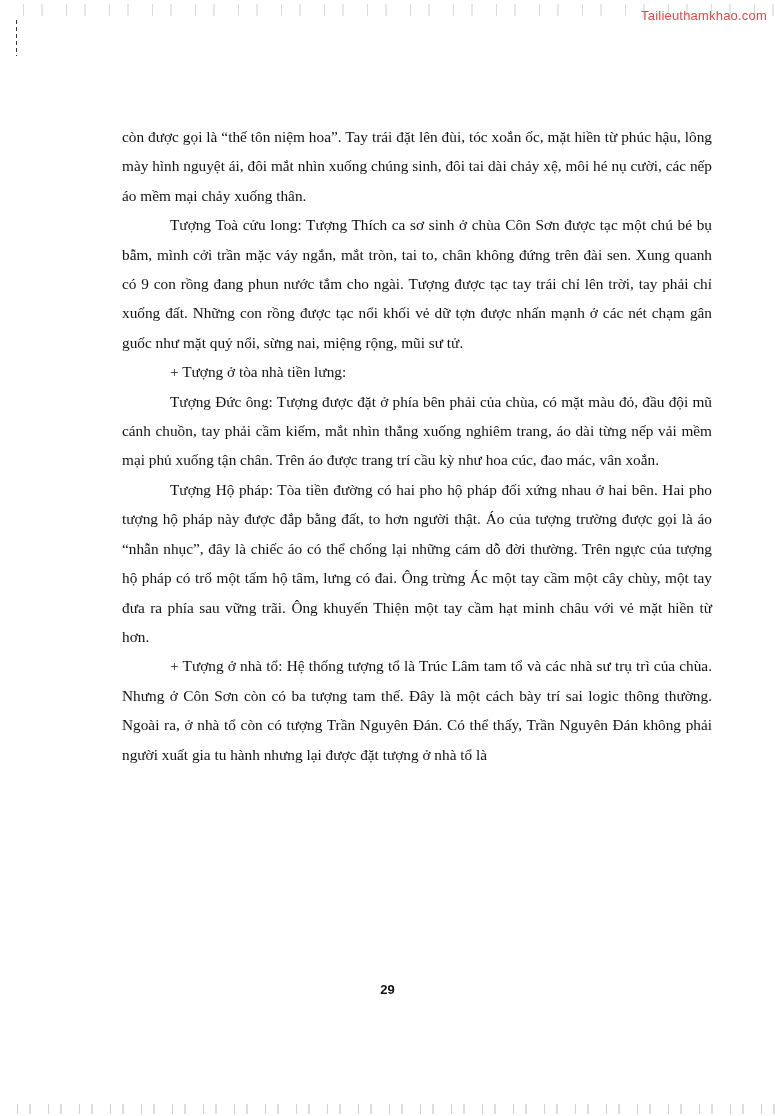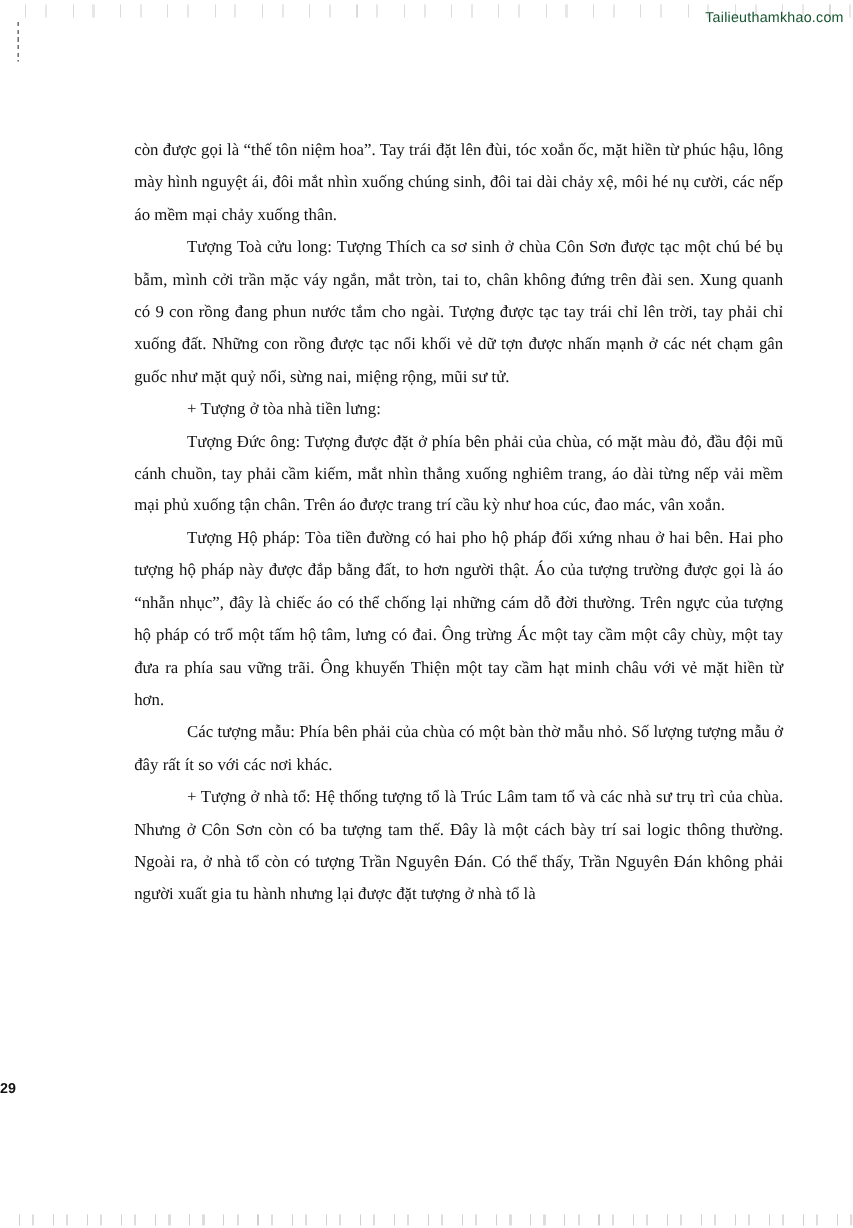--- a/index.html
+++ b/index.html
@@ -4,21 +4,21 @@
   <style>
     html, body { margin: 0; padding: 0; background: #ffffff; }
     body {
       width: 775px; height: 1116px; position: relative; overflow: hidden;
       font-family: "Liberation Serif", "DejaVu Serif", serif;
       color: #111;
     }
     .watermark {
       position: absolute; top: 8px; right: 8px;
       font-family: "Liberation Sans", "DejaVu Sans", sans-serif;
-      font-size: 13px; color: #14532d; letter-spacing: 0.2px;
+      font-size: 13px; color: #ef4444; letter-spacing: 0.2px;
     }
     .scan-top {
       position: absolute; top: 4px; left: 0; width: 775px; height: 12px;
       background-image: repeating-linear-gradient(90deg, transparent 0 23px, #999 23px 24px, transparent 24px 41px, #bbb 41px 43px);
       opacity: 0.35;
     }
     .scan-bottom {
       position: absolute; bottom: 2px; left: 0; width: 775px; height: 10px;
       background-image: repeating-linear-gradient(90deg, transparent 0 17px, #888 17px 18px, transparent 18px 29px, #aaa 29px 31px);
       opacity: 0.4;
@@ -27,36 +27,35 @@
       position: absolute; top: 20px; left: 16px; width: 1px; height: 36px;
       background: repeating-linear-gradient(180deg, #333 0 4px, transparent 4px 7px);
     }
     .content {
       position: absolute; left: 122px; top: 122px; width: 590px;
       font-size: 15.3px; line-height: 29.4px; text-align: justify;
     }
     .content p { margin: 0; text-indent: 48px; }
     .content p.noindent { text-indent: 0; }
     .page-number {
-      position: absolute; top: 982px; left: 0; width: 775px; text-align: left;
+      position: absolute; top: 982px; left: 0; width: 775px; text-align: center;
       font-family: "Liberation Sans", "DejaVu Sans", sans-serif;
       font-weight: bold; font-size: 13px;
     }
   </style>
 </head>
 <body>
 
 <div class="scan-top"></div>
 <div class="scan-left"></div>
 <div class="watermark">Tailieuthamkhao.com</div>
 
 <div class="content">
   <p class="noindent">còn được gọi là “thế tôn niệm hoa”. Tay trái đặt lên đùi, tóc xoắn ốc, mặt hiền từ phúc hậu, lông mày hình nguyệt ái, đôi mắt nhìn xuống chúng sinh, đôi tai dài chảy xệ, môi hé nụ cười, các nếp áo mềm mại chảy xuống thân.</p>
   <p>Tượng Toà cửu long: Tượng Thích ca sơ sinh ở chùa Côn Sơn được tạc một chú bé bụ bẫm, mình cởi trần mặc váy ngắn, mắt tròn, tai to, chân không đứng trên đài sen. Xung quanh có 9 con rồng đang phun nước tắm cho ngài. Tượng được tạc tay trái chỉ lên trời, tay phải chỉ xuống đất. Những con rồng được tạc nổi khối vẻ dữ tợn được nhấn mạnh ở các nét chạm gân guốc như mặt quỷ nổi, sừng nai, miệng rộng, mũi sư tử.</p>
   <p>+ Tượng ở tòa nhà tiền lưng:</p>
   <p>Tượng Đức ông: Tượng được đặt ở phía bên phải của chùa, có mặt màu đỏ, đầu đội mũ cánh chuồn, tay phải cầm kiếm, mắt nhìn thẳng xuống nghiêm trang, áo dài từng nếp vải mềm mại phủ xuống tận chân. Trên áo được trang trí cầu kỳ như hoa cúc, đao mác, vân xoắn.</p>
   <p>Tượng Hộ pháp: Tòa tiền đường có hai pho hộ pháp đối xứng nhau ở hai bên. Hai pho tượng hộ pháp này được đắp bằng đất, to hơn người thật. Áo của tượng trường được gọi là áo “nhẫn nhục”, đây là chiếc áo có thể chống lại những cám dỗ đời thường. Trên ngực của tượng hộ pháp có trổ một tấm hộ tâm, lưng có đai. Ông trừng Ác một tay cầm một cây chùy, một tay đưa ra phía sau vững trãi. Ông khuyến Thiện một tay cầm hạt minh châu với vẻ mặt hiền từ hơn.</p>
-  <p>Các tượng mẫu: Phía bên phải của chùa có một bàn thờ mẫu nhỏ. Số lượng tượng mẫu ở đây rất ít so với các nơi khác.</p>
   <p>+ Tượng ở nhà tổ: Hệ thống tượng tổ là Trúc Lâm tam tổ và các nhà sư trụ trì của chùa. Nhưng ở Côn Sơn còn có ba tượng tam thế. Đây là một cách bày trí sai logic thông thường. Ngoài ra, ở nhà tổ còn có tượng Trần Nguyên Đán. Có thể thấy, Trần Nguyên Đán không phải người xuất gia tu hành nhưng lại được đặt tượng ở nhà tổ là</p>
 </div>
 
 <div class="page-number">29</div>
 <div class="scan-bottom"></div>
 
 </body></html>

